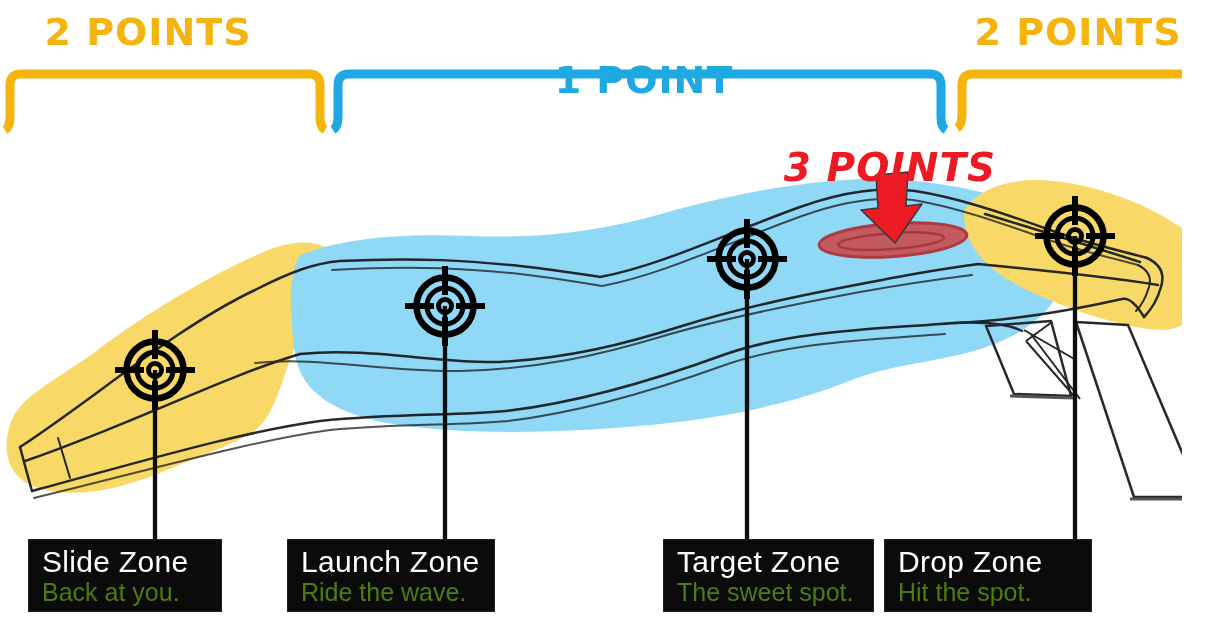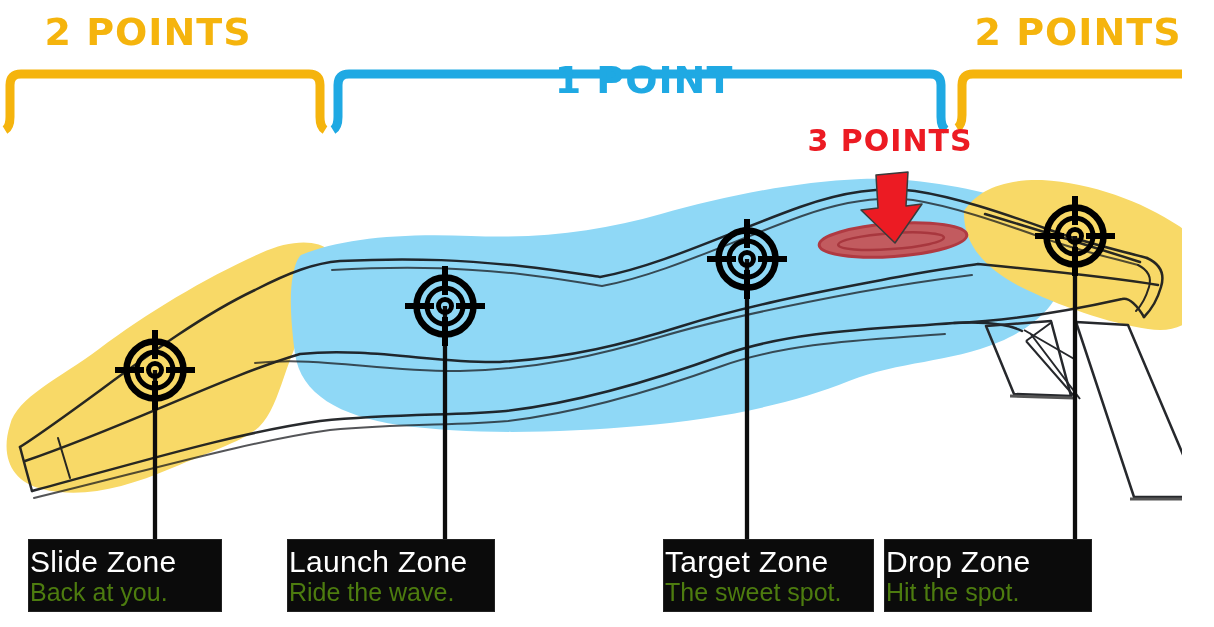--- a/index.html
+++ b/index.html
@@ -18,29 +18,29 @@
     font-family:"DejaVu Sans","Liberation Sans",sans-serif;
     font-weight:800;
     font-size:38px;
     letter-spacing:1px;
     line-height:1.05;
     white-space:nowrap;
   }
   #lbl-left  {left:-2px;  top:13px;  color:#F5B40D;}
   #lbl-mid   {left:494px; top:13px;  color:#1FA9E3;margin-top:48px;}
   #lbl-right {left:928px; top:13px;  color:#F5B40D;}
-  #lbl-bonus {left:740px; top:125px; color:#EC1B23; font-size:30px;}
+  #lbl-bonus {left:740px; top:148px; color:#EC1B23; font-size:39px;font-style:italic;}
   .zone-box{
     position:absolute;
     top:539px;height:73px;
     background:#0b0b0b;
     border:1px solid #222;
     box-sizing:border-box;
     display:flex;flex-direction:column;justify-content:center;
-    padding-left:1px;
+    padding-left:13px;
   }
   .zone-name{
     color:#ffffff;
     font-size:30px;
     line-height:1.12;
     letter-spacing:.3px;
     white-space:nowrap;
   }
   .zone-tagline{
     color:#4d7c0f;

